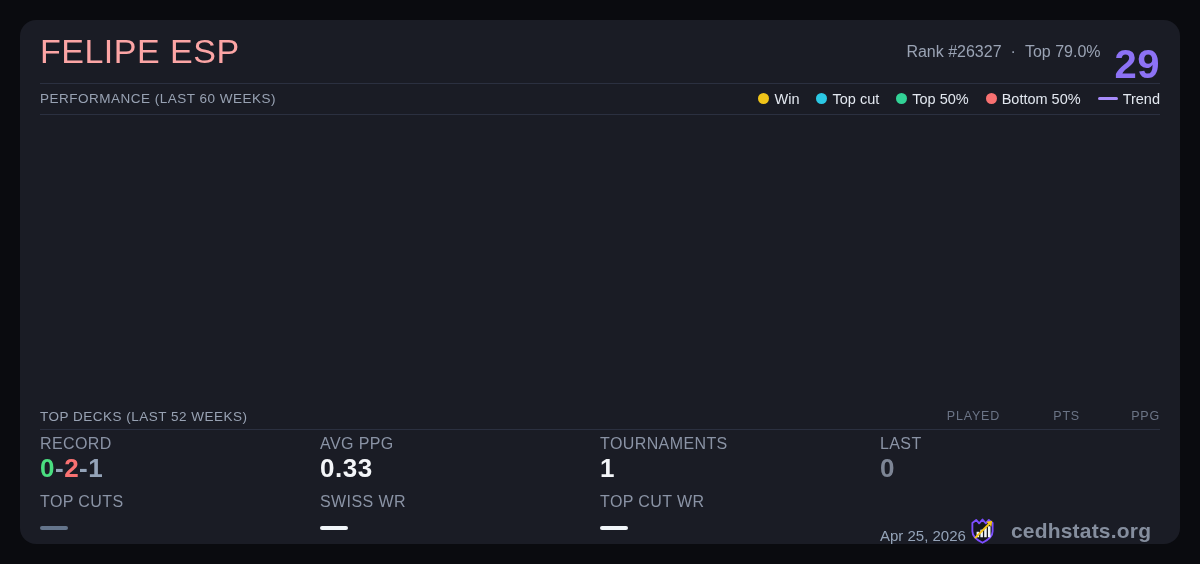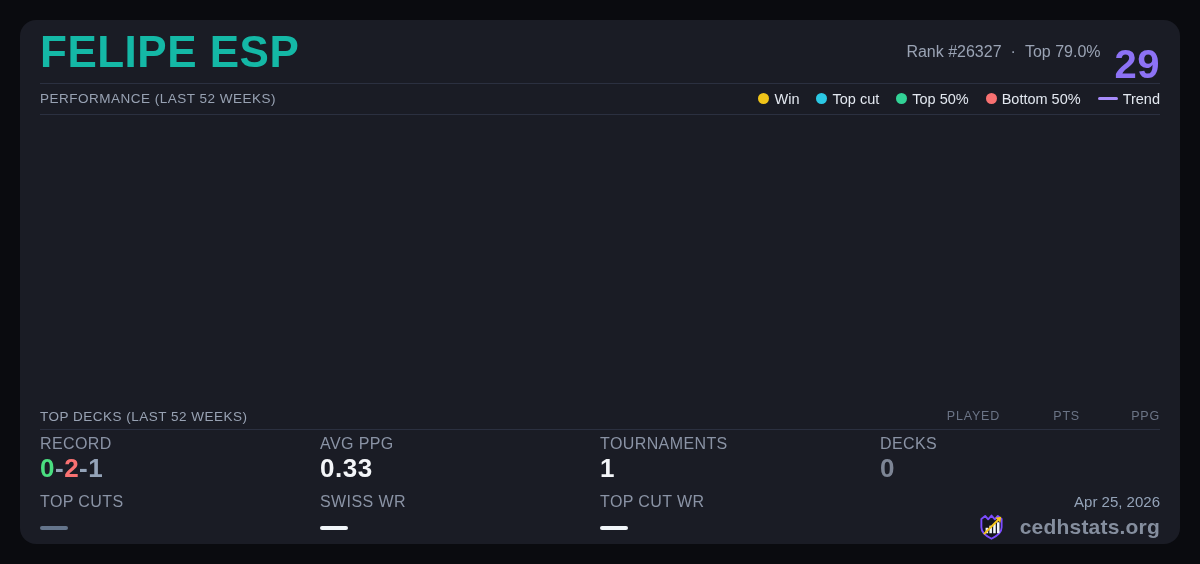--- a/index.html
+++ b/index.html
@@ -16,21 +16,21 @@
     border-radius:16px;
     padding:0 20px;
     display:flex; flex-direction:column;
   }
   
   .card-header {
     height:64px; display:flex; align-items:center; justify-content:space-between;
     border-bottom:1px solid #2b3040;
   }
   .player-name {
-    font-size:44px; font-weight:700; color:#14b8a6; letter-spacing:.5px;
+    font-size:34px; font-weight:400; color:#fca5a5; letter-spacing:.5px;
   }
   .header-right { display:flex; align-items:center; gap:14px; }
   .rank-line { font-size:16px; color:#9aa3b4; display:flex; gap:9px; align-items:center; }
   .score-big { font-size:40px; font-weight:800; line-height:1; letter-spacing:.5px; }
   
   .sub-header {
     height:31px; display:flex; align-items:center; justify-content:space-between;
     border-bottom:1px solid #2b3040;
   }
   .section-label {
@@ -63,21 +63,21 @@
     row-gap:6px;
   }
   .stat-label {
     font-size:16px; color:#8a93a5; letter-spacing:.4px; line-height:16px;
   }
   .stat-value {
     font-size:26px; font-weight:700; color:#f3f5f8; line-height:32px; letter-spacing:.5px;
   }
   .dash-bar { width:28px; height:4px; border-radius:2px; margin-top:16px; }
   .footer-cell {
-    display:flex; flex-direction:column; align-items:flex-end; gap:3px;
+    display:flex; flex-direction:row; align-items:flex-end; gap:3px;
   }
   .date-text { font-size:15px; color:#94a3b8; line-height:16px; }
   .brand-row { display:flex; align-items:center; gap:8px; }
   .brand-name { font-size:21px; font-weight:700; color:#858e9e; letter-spacing:.2px;margin-left:7px; }
 </style>
 </head>
 <body>
 
 <div class="card">
 
@@ -87,21 +87,21 @@
       <div class="rank-line">
         <span>Rank #26327</span>
         <span>·</span>
         <span>Top 79.0%</span>
       </div>
       <div class="score-big" style="color: rgb(141, 114, 245); margin-top: 24px;">29</div>
     </div>
   </div>
 
   <div class="sub-header">
-    <div class="section-label">PERFORMANCE (LAST 52 WEEKS)</div>
+    <div class="section-label">PERFORMANCE (LAST 60 WEEKS)</div>
     <div class="legend">
       <div class="legend-item">
         <span class="legend-dot" style="background-color: rgb(240, 196, 25);"></span>
         <span class="legend-label">Win</span>
       </div>
       <div class="legend-item">
         <span class="legend-dot" style="background-color: rgb(43, 200, 228);"></span>
         <span class="legend-label">Top cut</span>
       </div>
       <div class="legend-item">
@@ -143,21 +143,21 @@
       <div class="stat-label">AVG PPG</div>
       <div class="stat-value">0.33</div>
     </div>
 
     <div>
       <div class="stat-label">TOURNAMENTS</div>
       <div class="stat-value">1</div>
     </div>
 
     <div>
-      <div class="stat-label">DECKS</div>
+      <div class="stat-label">LAST</div>
       <div class="stat-value" style="color: rgb(125, 133, 149);">0</div>
     </div>
 
     <div>
       <div class="stat-label">TOP CUTS</div>
       <div class="dash-bar" style="background-color: rgb(100, 116, 139);"></div>
     </div>
 
     <div>
       <div class="stat-label">SWISS WR</div>

